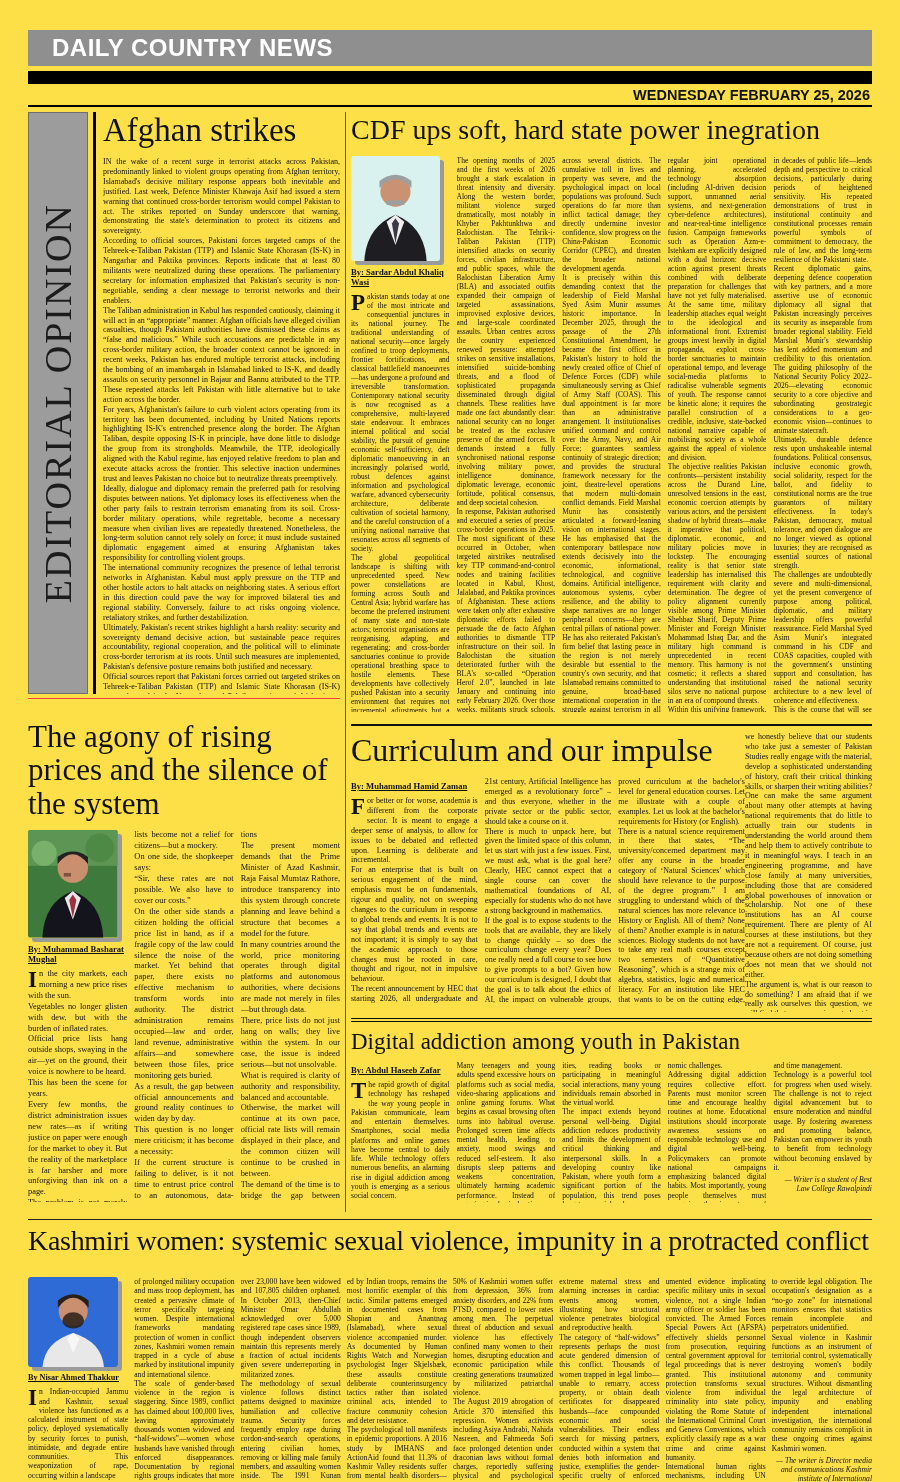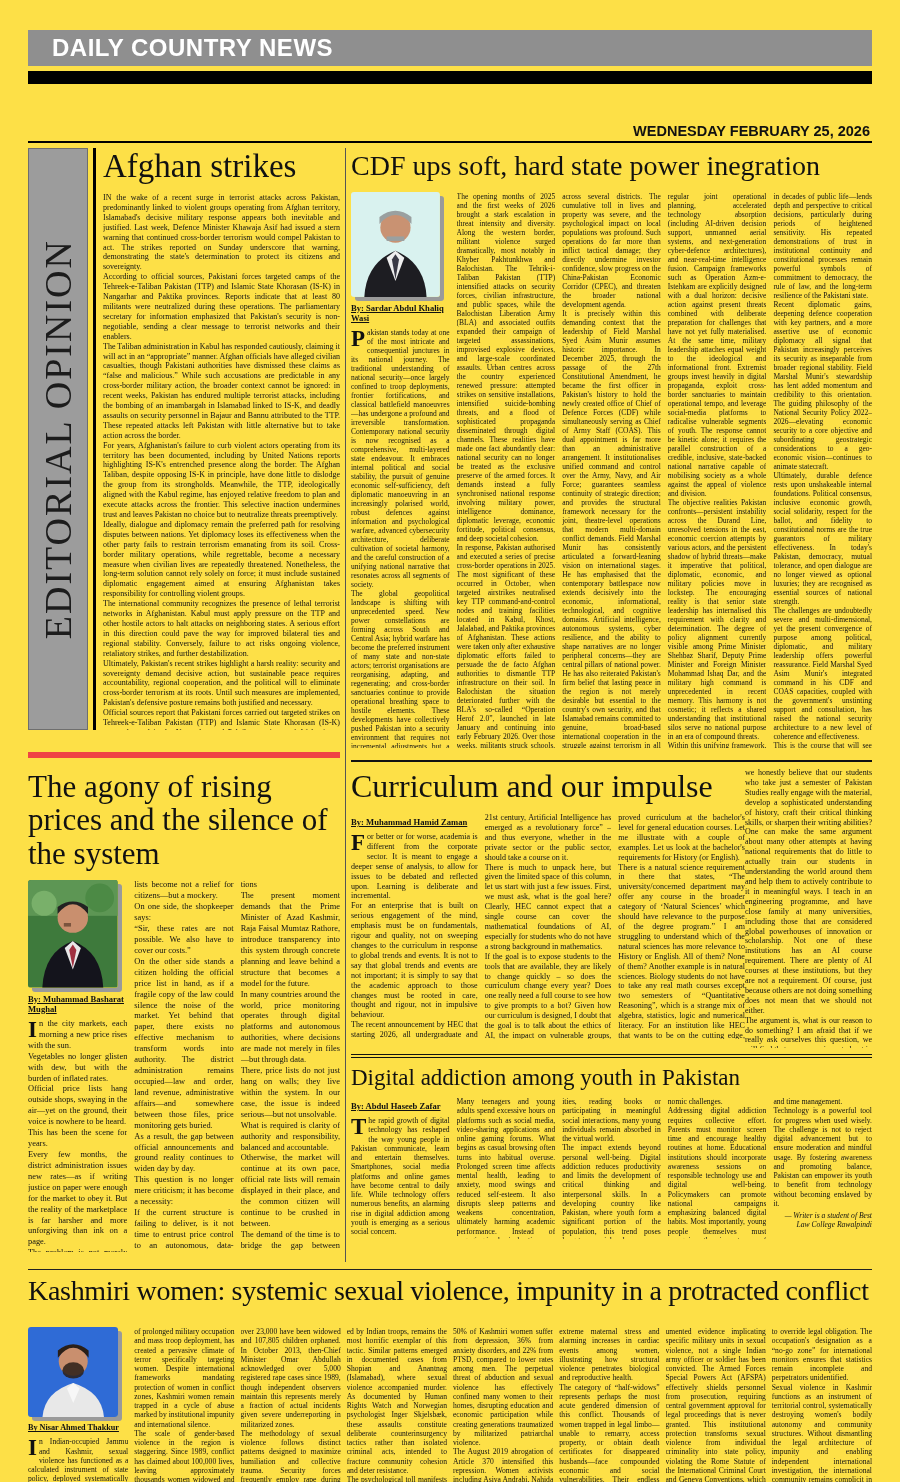--- a/index.html
+++ b/index.html
@@ -6,21 +6,21 @@
   .page { width:900px; height:1482px; background:#fde047; margin:0 auto; box-sizing:border-box;
           padding:30px 28px 0; overflow:hidden; color:#111;
           font-family:"Liberation Serif","DejaVu Serif",serif; }
 
   
   .masthead { background:#8f8f8f; height:36px; display:flex; align-items:center; padding-left:24px; }
   .masthead span { color:#fff; font-family:"Liberation Sans",sans-serif; font-weight:bold;
                    font-size:24px; letter-spacing:.5px; }
   .blackbar { background:#000; height:13px; margin-top:5px; }
   .dateline { text-align:right; font-family:"Liberation Sans",sans-serif; font-weight:bold;
-              font-size:14.5px; padding:3px 2px 2px;margin-top:36px; }
+              font-size:14.5px; padding:3px 2px 2px; }
   .toprule { border-top:2.5px solid #000; margin-bottom:5px; }
 
   
   .cols-wrap { display:flex; }
   .left-stack { width:312px; flex:none; min-width:0; }
   .vsep { width:1px; background:#555; margin:0 5px; flex:none; }
   .right-stack { flex:1; min-width:0; }
   .cols { display:flex; gap:7px; }
   .col { flex:1; min-width:0; overflow:hidden; }
   .btxt { font-size:7.8px; line-height:1.24; text-align:justify; white-space:pre-line; }
@@ -37,21 +37,21 @@
   .edbar { width:58px; flex:none; background:#9c9c9c; border:1px solid #6e6e6e;
            display:flex; align-items:center; justify-content:center; }
   .edbar span { writing-mode:vertical-rl; transform:rotate(180deg); font-size:38px;
                 letter-spacing:2px; color:#1c1c1c; font-weight:500; white-space:nowrap; }
   .thickline { width:3px; background:#000; margin:0 7px 0 5px; flex:none; }
   .afghan { flex:1; min-width:0; overflow:hidden; }
   .afghan h1 { font-size:33px; margin:0 0 8px; }
   .afghan .btxt { font-size:8px; }
 
   
-  .agony { border-top:6px solid #ef4444; margin-top:22px; padding-top:12px; height:492px; overflow:hidden; }
+  .agony { border-top:1px solid #ef4444; margin-top:4px; padding-top:21px; height:492px; overflow:hidden; }
   .agony h1 { font-size:31px; line-height:1.08; margin:0 0 10px; }
   .agony .cols { height:372px; }
   .agony .btxt { font-size:8.4px; line-height:1.3; }
 
   
   .cdf { height:606px; overflow:hidden; }
   .cdf h1 { font-size:28px; margin:2px 0 10px; }
   .cdf .cols { height:556px; }
   .cdf .btxt { font-size:7.5px; line-height:1.2; }
 

